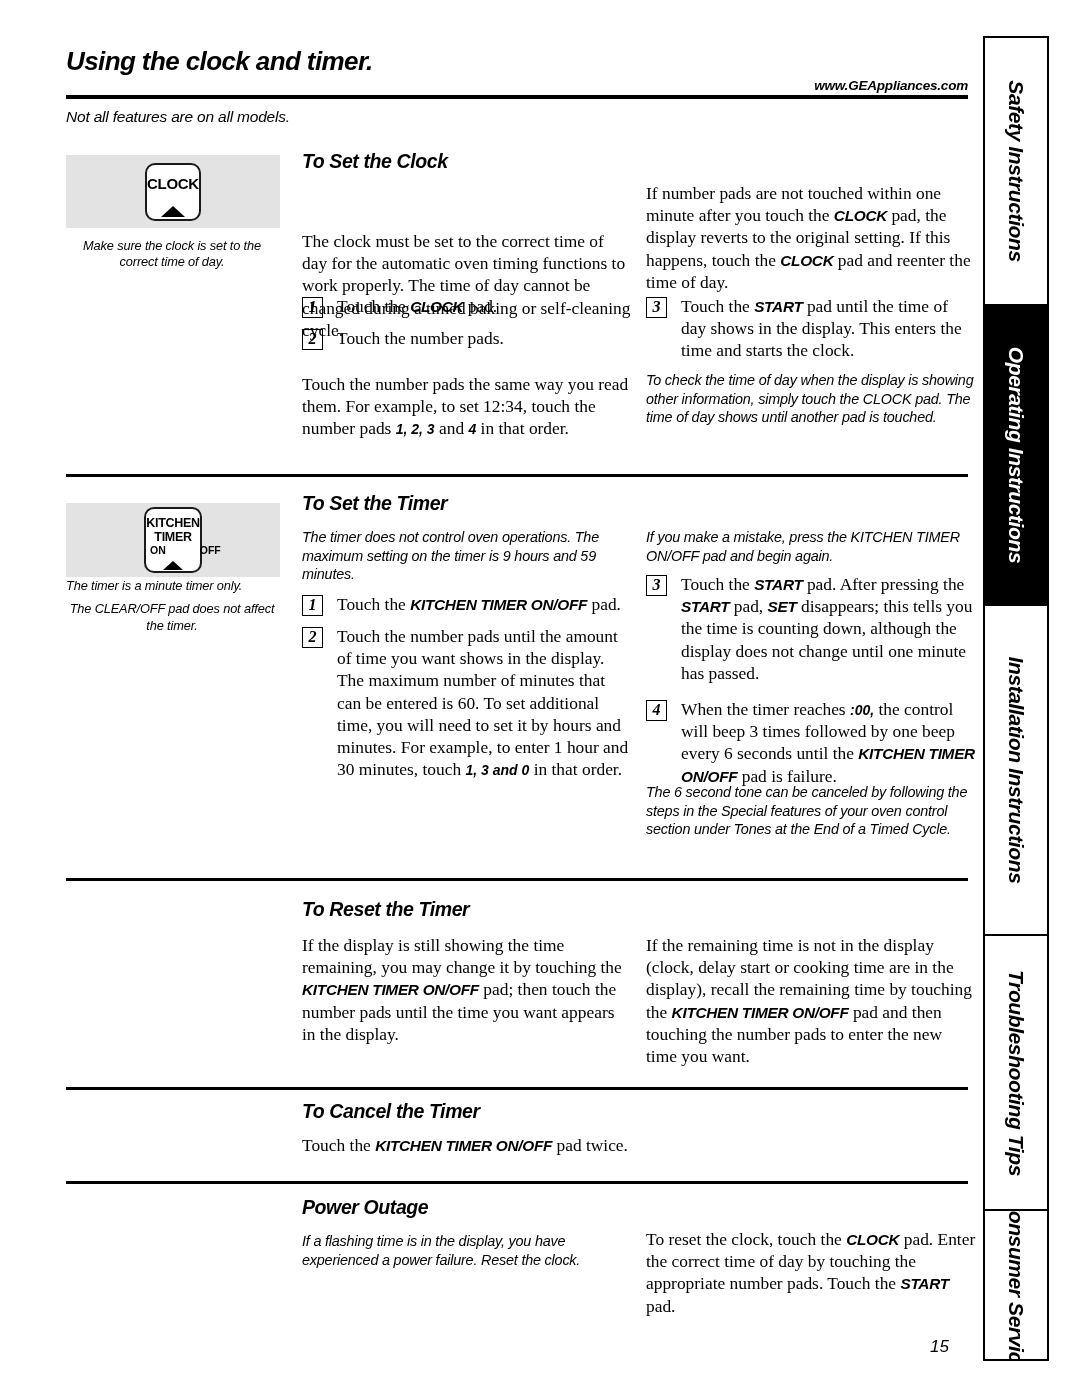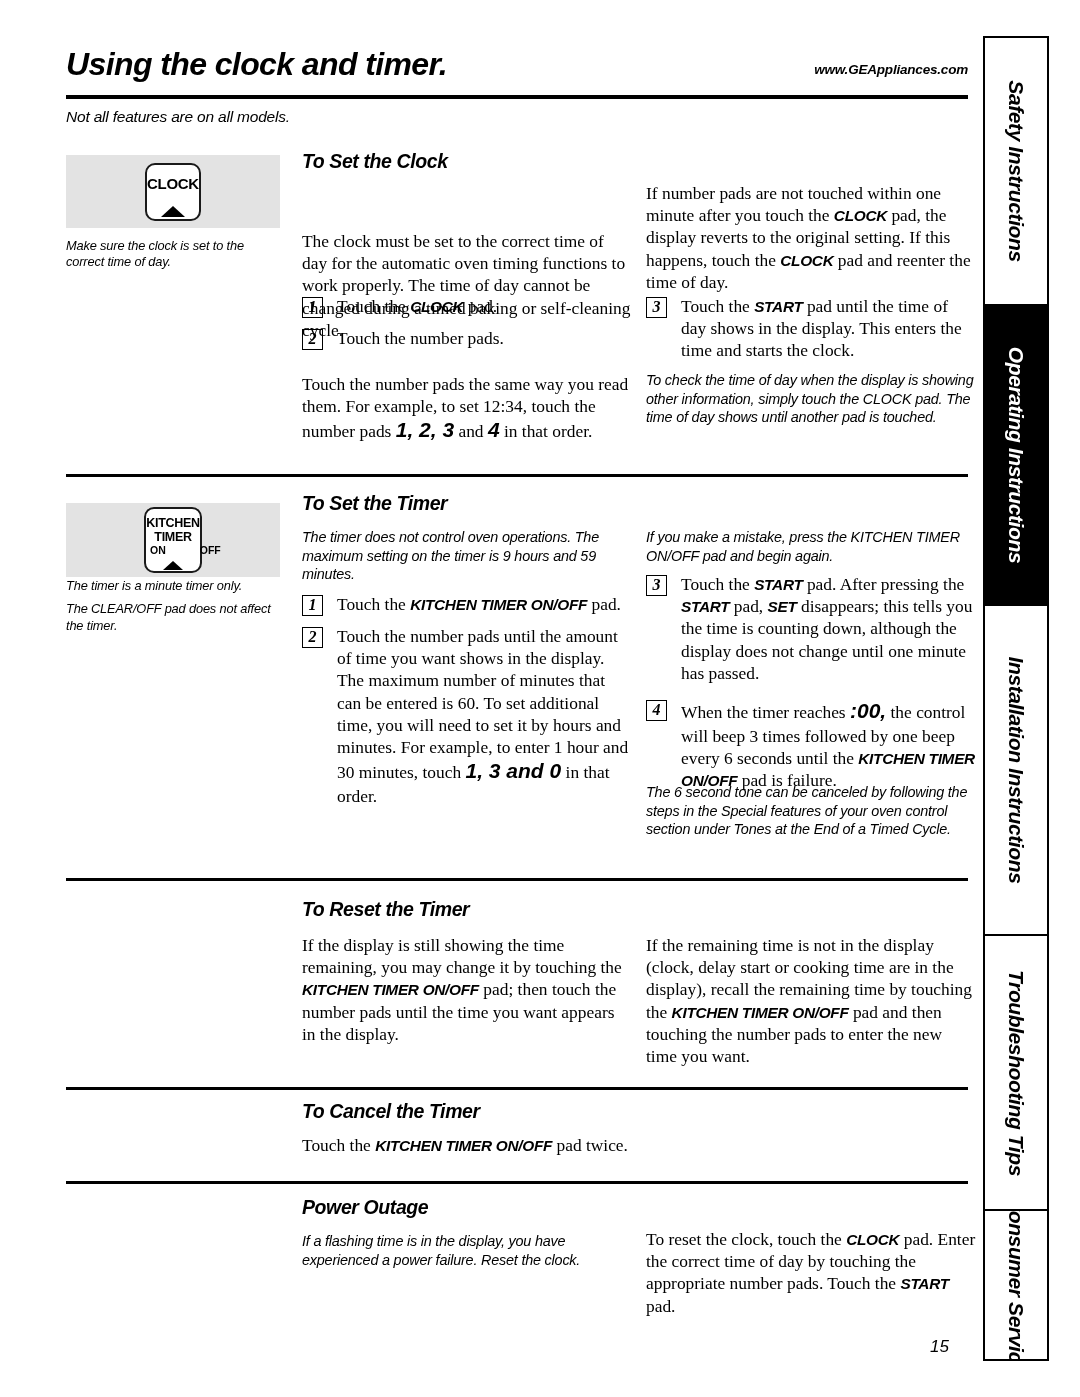--- a/index.html
+++ b/index.html
@@ -28,30 +28,30 @@
   #header {
     position: absolute;
     left: 66px;
     top: 48px;
     width: 902px;
   }
   #page-title {
     font-family: "Liberation Sans", sans-serif;
     font-weight: bold;
     font-style: italic;
-    font-size: 32px;
+    font-size: 26px;
     letter-spacing: -0.6px;
     line-height: 1.05;
     margin: 0;
     display: inline-block;
   }
   #site-url {
     position: absolute;
     right: 0;
-    top: 14px;
+    top: 30px;
     font-family: "Liberation Sans", sans-serif;
     font-weight: bold;
     font-style: italic;
     font-size: 13.5px;
     letter-spacing: -0.2px;
   }
   #header-rule {
     position: absolute;
     left: 66px;
     top: 95px;
@@ -187,21 +187,21 @@
   .caption {
     position: absolute;
     font-family: "Liberation Sans", sans-serif;
     font-style: italic;
     font-size: 12.8px;
     line-height: 1.28;
     letter-spacing: -0.15px;
     width: 212px;
   }
   .caption p { margin: 0 0 7px 0; }
-  .caption p:last-child { margin-bottom: 0; }
+  .caption p:last-child { margin-bottom: 0; text-align: center; }
 
   
   .sec-heading {
     position: absolute;
     font-family: "Liberation Sans", sans-serif;
     font-weight: bold;
     font-style: italic;
     font-size: 19.5px;
     letter-spacing: -0.4px;
   }
@@ -225,21 +225,21 @@
     font-family: "Liberation Sans", sans-serif;
     font-weight: bold;
     font-style: italic;
     font-size: 15.4px;
     letter-spacing: -0.3px;
   }
   b.num {
     font-family: "Liberation Sans", sans-serif;
     font-weight: bold;
     font-style: italic;
-    font-size: 21px;
+    font-size: 14px;
   }
 
   
   .step {
     position: relative;
     display: flex;
     align-items: flex-start;
     margin-bottom: 9px;
   }
   .step-num {

